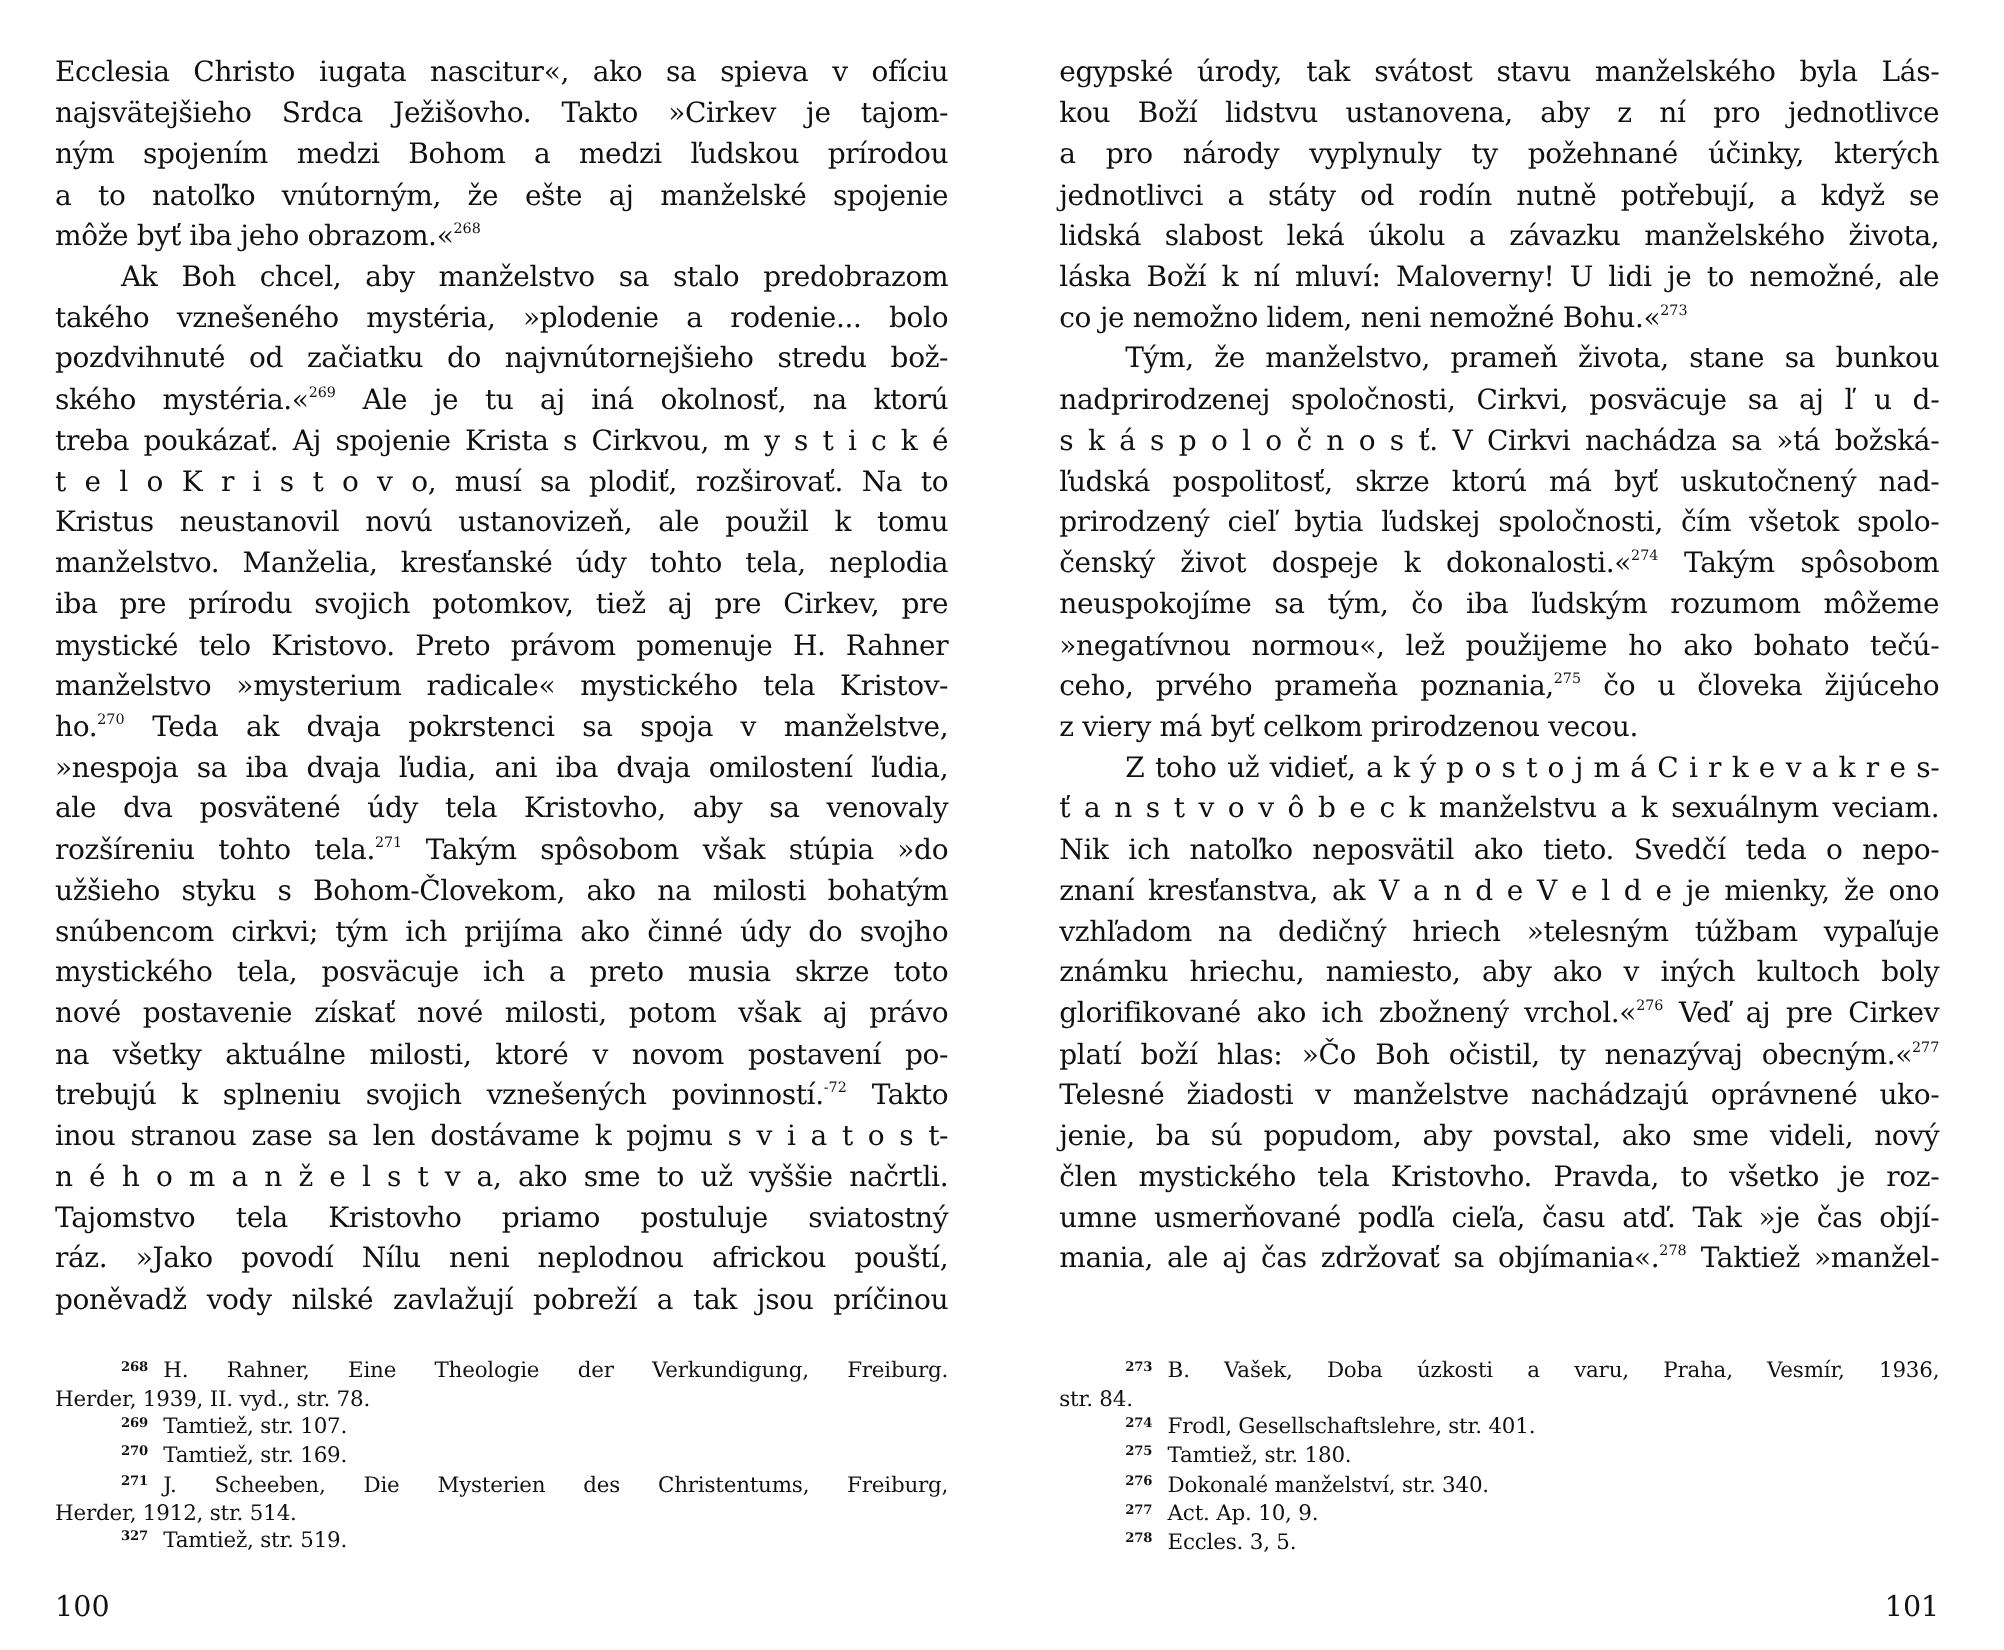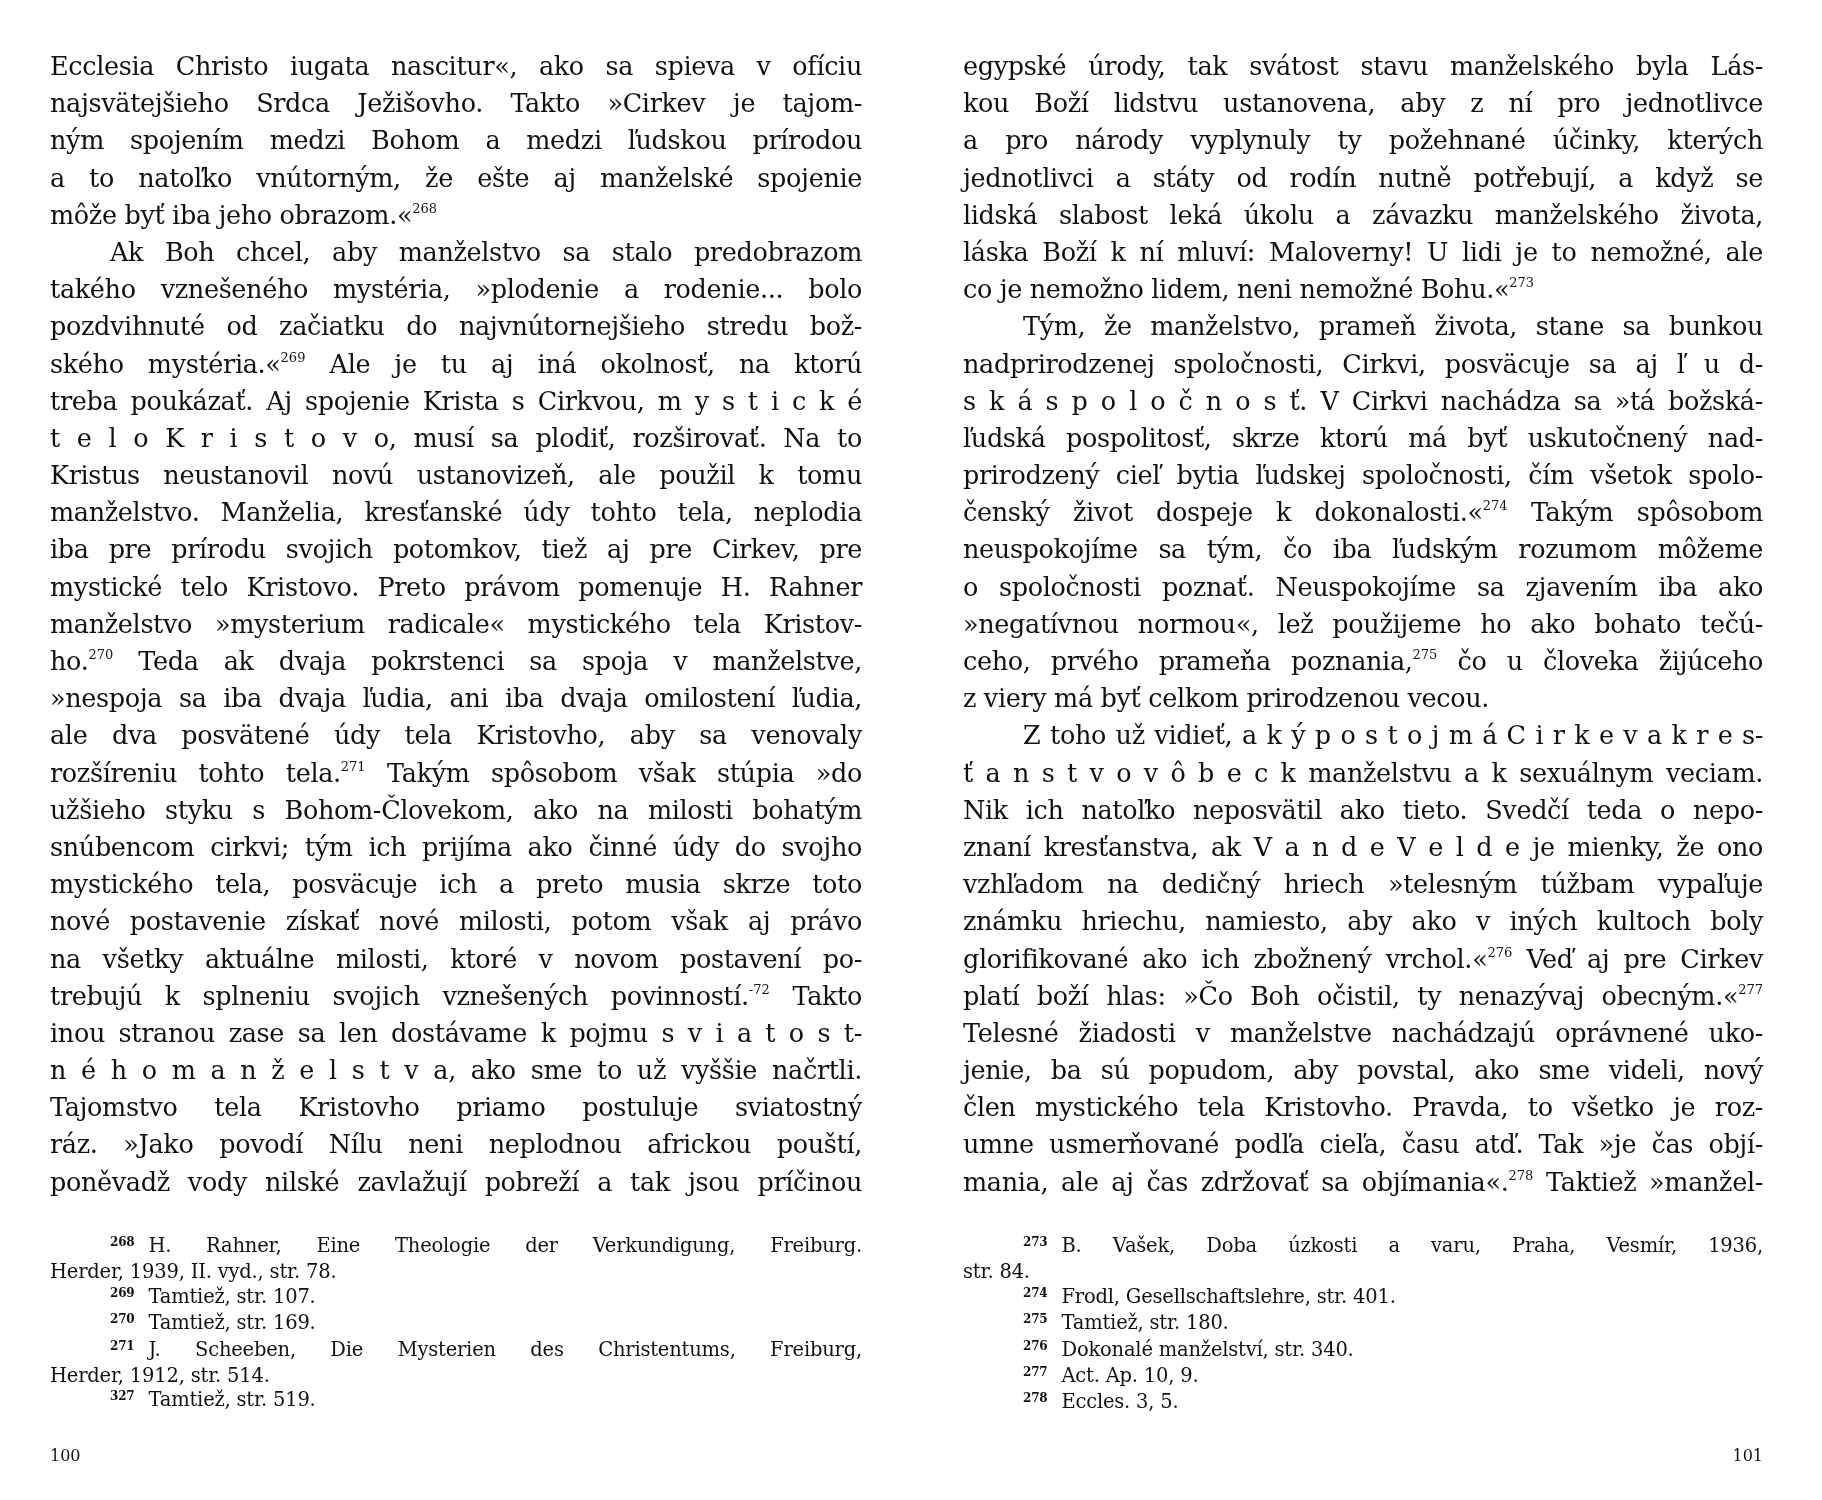--- a/index.html
+++ b/index.html
@@ -15,21 +15,21 @@
   .line.last { text-align-last: left; }
   .line.indent { padding-left: 60px; }
   sup { font-size: 13px; vertical-align: 0; position: relative; top: -11px; letter-spacing: 0; }
   .footnotes { position: absolute; top: 1234px; left: 0; right: 0;
                font-size: 19.5px; line-height: 24.4px; letter-spacing: -0.2px; }
   .fn { display: block; white-space: nowrap; }
   .fn .fn-first { display: block; padding-left: 60px; text-align: justify; text-align-last: justify; }
   .fn .fn-first.single { text-align-last: left; }
   .fn .fn-cont { display: block; }
   .fn-num { font-size: 12px; position: relative; top: -6px; font-weight: bold; margin-right: 14px; }
-  .page-number { position: absolute; top: 1446px; font-size: 16px; }
+  .page-number { position: absolute; top: 1446px; font-size: 26px; }
   .page-left .page-number { left: 0; }
   .page-right .page-number { right: 0; text-align: right; }
 </style>
 </head>
 <body>
 
 <div class="page page-left">
   <div class="body-text">
       <span class="line"><span>Ecclesia Christo iugata nascitur«, ako sa spieva v ofíciu</span></span>
       <span class="line"><span>najsvätejšieho Srdca Ježišovho. Takto »Cirkev je tajom-</span></span>
@@ -94,21 +94,20 @@
       <span class="line"><span>lidská slabost leká úkolu a závazku manželského života,</span></span>
       <span class="line"><span>láska Boží k ní mluví: Maloverny! U lidi je to nemožné, ale</span></span>
       <span class="line last"><span>co je nemožno lidem, neni nemožné Bohu.«</span><sup>273</sup></span>
       <span class="line indent"><span>Tým, že manželstvo, prameň života, stane sa bunkou</span></span>
       <span class="line"><span>nadprirodzenej spoločnosti, Cirkvi, posväcuje sa aj ľ u d-</span></span>
       <span class="line"><span>s k á  s p o l o č n o s ť. V Cirkvi nachádza sa »tá božská-</span></span>
       <span class="line"><span>ľudská pospolitosť, skrze ktorú má byť uskutočnený nad-</span></span>
       <span class="line"><span>prirodzený cieľ bytia ľudskej spoločnosti, čím všetok spolo-</span></span>
       <span class="line"><span>čenský život dospeje k dokonalosti.«</span><sup>274</sup><span> Takým spôsobom</span></span>
       <span class="line"><span>neuspokojíme sa tým, čo iba ľudským rozumom môžeme</span></span>
-      <span class="line"><span>o spoločnosti poznať. Neuspokojíme sa zjavením iba ako</span></span>
       <span class="line"><span>»negatívnou normou«, lež použijeme ho ako bohato tečú-</span></span>
       <span class="line"><span>ceho, prvého prameňa poznania,</span><sup>275</sup><span> čo u človeka žijúceho</span></span>
       <span class="line last"><span>z viery má byť celkom prirodzenou vecou.</span></span>
       <span class="line indent"><span>Z toho už vidieť, a k ý  p o s t o j  m á  C i r k e v  a  k r e s-</span></span>
       <span class="line"><span>ť a n s t v o  v ô b e c k manželstvu a k sexuálnym veciam.</span></span>
       <span class="line"><span>Nik ich natoľko neposvätil ako tieto. Svedčí teda o nepo-</span></span>
       <span class="line"><span>znaní kresťanstva, ak V a n  d e  V e l d e je mienky, že ono</span></span>
       <span class="line"><span>vzhľadom na dedičný hriech »telesným túžbam vypaľuje</span></span>
       <span class="line"><span>známku hriechu, namiesto, aby ako v iných kultoch boly</span></span>
       <span class="line"><span>glorifikované ako ich zbožnený vrchol.«</span><sup>276</sup><span> Veď aj pre Cirkev</span></span>

